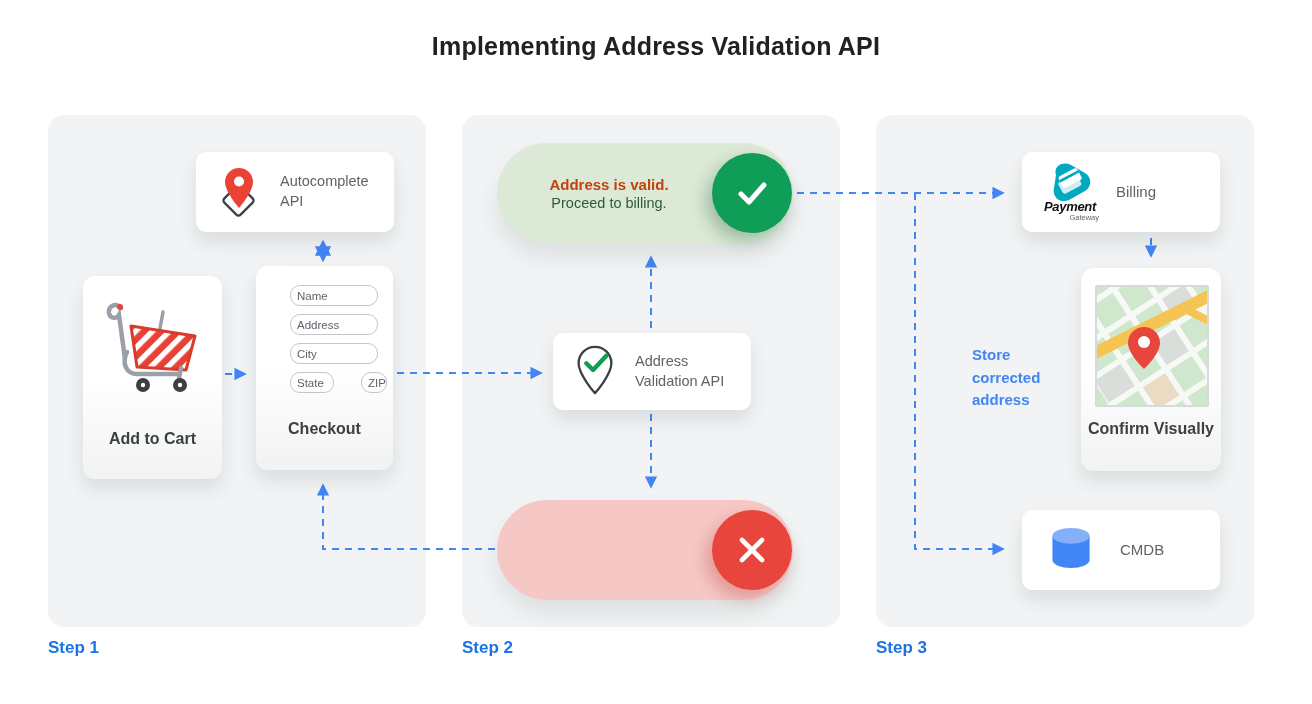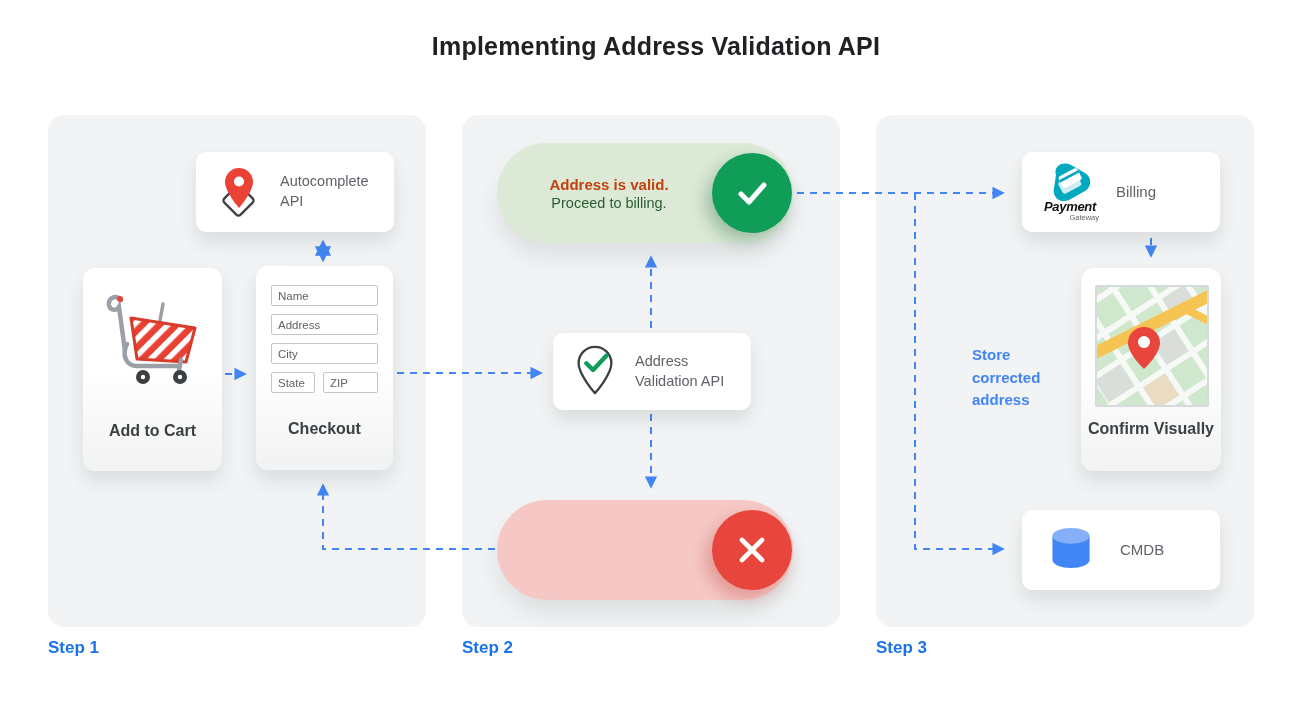--- a/index.html
+++ b/index.html
@@ -15,22 +15,22 @@
   .card{position:absolute;background:#fff;border-radius:10px;
         box-shadow:0 10px 18px rgba(60,64,67,.12);}
   .icon-card{display:flex;align-items:center;gap:13px;padding:0 10px 0 15px;box-sizing:border-box;}
   .icon-card .lbl{font-size:14.5px;color:#5f6368;line-height:1.35;}
   .tall-card{background:linear-gradient(180deg,#ffffff 50%,#f1f2f3 100%);border-radius:12px;box-sizing:border-box;}
   .node-title{position:absolute;left:0;width:100%;text-align:center;
               font-size:16px;font-weight:bold;color:#3c4043;line-height:1.35;}
 
   
   .form{position:absolute;left:15px;top:19px;right:15px;}
-  .fld{border:1.5px solid #c2c5c9;border-radius:2px;background:#fff;color:#5f6368;
-       font-size:11.5px;height:19px;display:flex;align-items:center;padding-left:6px;margin-bottom:8px;}
+  .fld{border:1.5px solid #c2c5c9;border-radius:10px;background:#fff;color:#5f6368;
+       font-size:11.5px;height:19px;display:flex;align-items:center;padding-left:6px;margin-bottom:8px;margin-left:19px;}
   .fld-row{display:flex;gap:8px;}
   .fld-state{width:36px;flex:none;}
   .fld-zip{flex:1;}
 
   
   .pill{position:absolute;width:296px;height:100px;border-radius:50px;
         box-shadow:0 14px 22px rgba(60,64,67,.10);}
   .pill .txt{position:absolute;left:14px;top:0;width:196px;height:100%;display:flex;
              flex-direction:column;justify-content:center;text-align:center;}
   .pill-green{background:#dbe9d6;}
@@ -91,21 +91,21 @@
     <span>
       <svg width="56" height="56" viewBox="0 0 56 56">
         <rect x="16" y="27" width="23" height="23" rx="3" transform="rotate(45 27.5 38.5)" fill="#fff" stroke="#3c4043" stroke-width="2.3"></rect>
         <path d="M28,6 C20.2,6 14,12.3 14,20 c0,10 14,26 14,26 s14,-16 14,-26 C42,12.3 35.8,6 28,6 z" fill="#ea4335"></path>
         <circle cx="28" cy="19.5" r="5" fill="#fff"></circle>
       </svg>
     </span>
     <span class="lbl">Autocomplete API</span>
   </div>
 
-  <div class="card tall-card" style="left:83px;top:268px;width:139px;height:203px;padding-left:20px;">
+  <div class="card tall-card" style="left:83px;top:276px;width:139px;height:203px;padding-left:20px;">
     <span style="position:absolute;left:18px;top:18px;">
       <svg width="104" height="104" viewBox="0 0 104 104">
         <defs>
           <pattern id="stripes" patternUnits="userSpaceOnUse" width="12" height="12" patternTransform="rotate(45)">
             <rect width="12" height="12" fill="#e94235"></rect>
             <rect width="5.5" height="12" fill="#ffffff"></rect>
           </pattern>
         </defs>
         <path d="M20,14 c-5,-6 -13,-2 -12,5 c1,6 8,6 10,2 l6,44" fill="none" stroke="#9aa0a6" stroke-width="4.5" stroke-linecap="round"></path>
         <circle cx="19" cy="13" r="3" fill="#ea4335"></circle>

